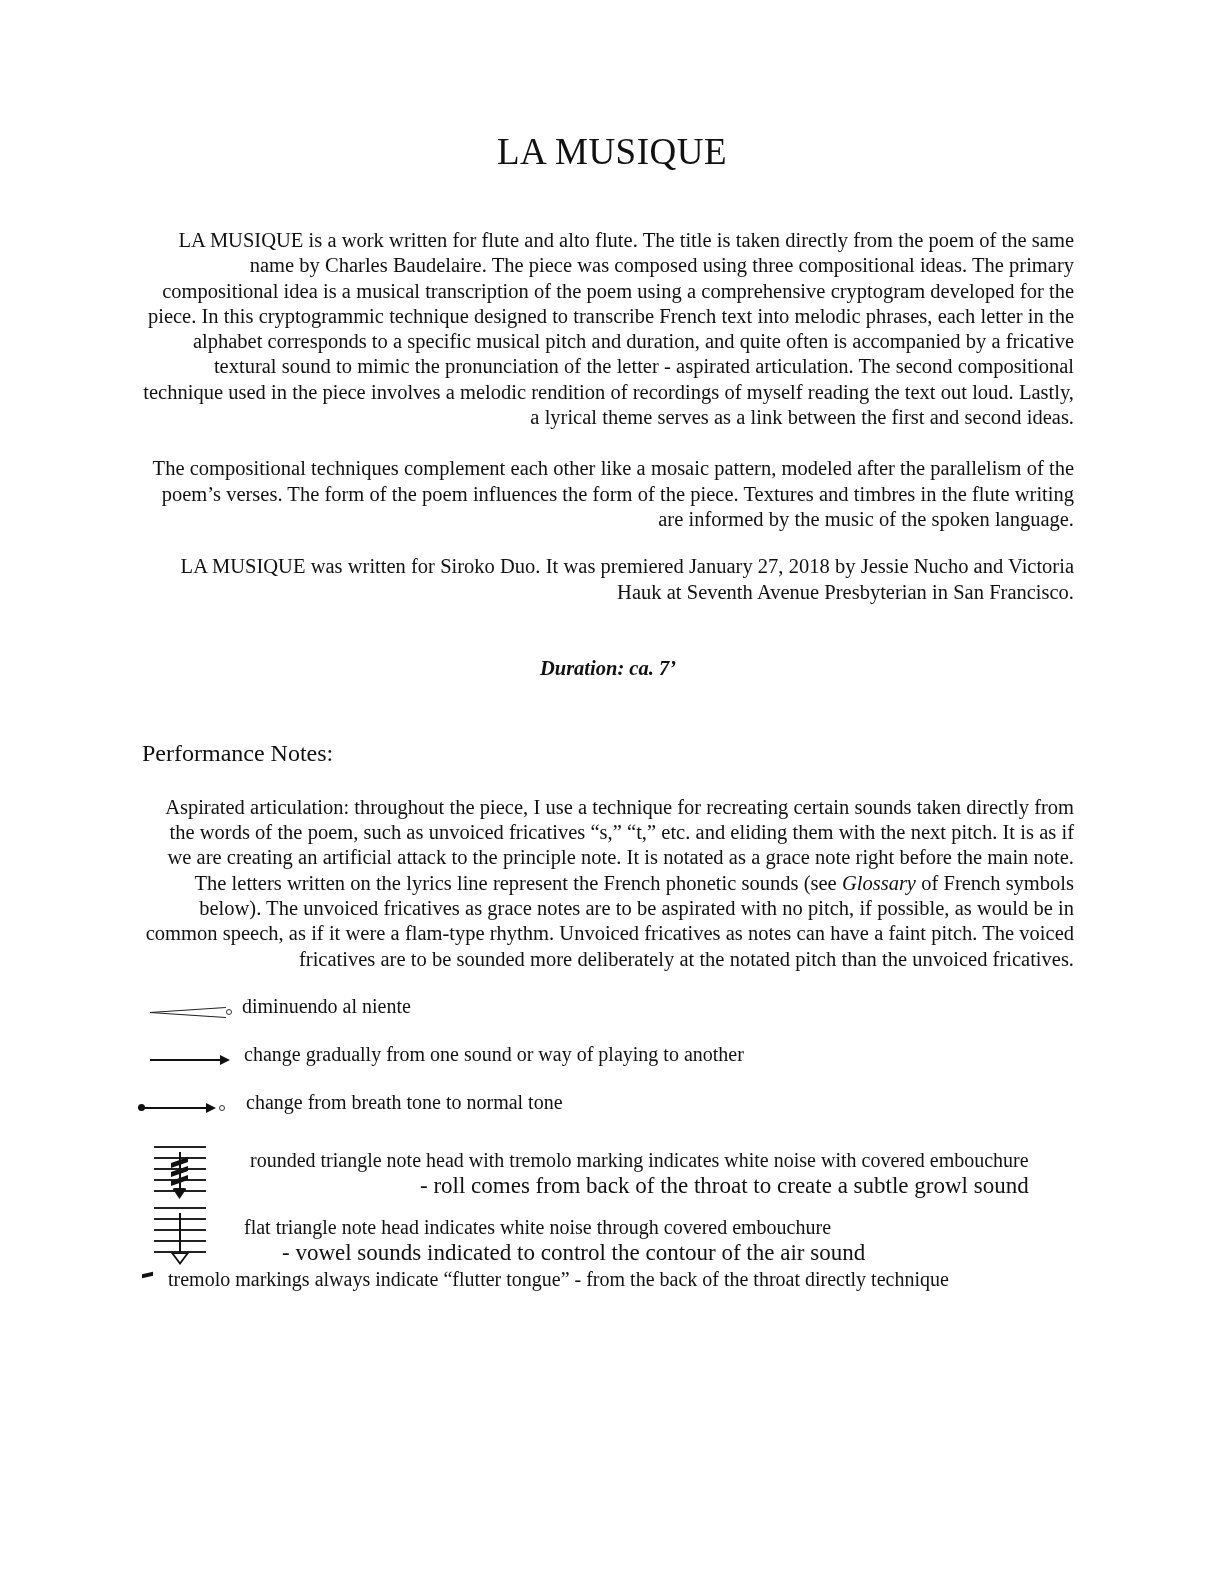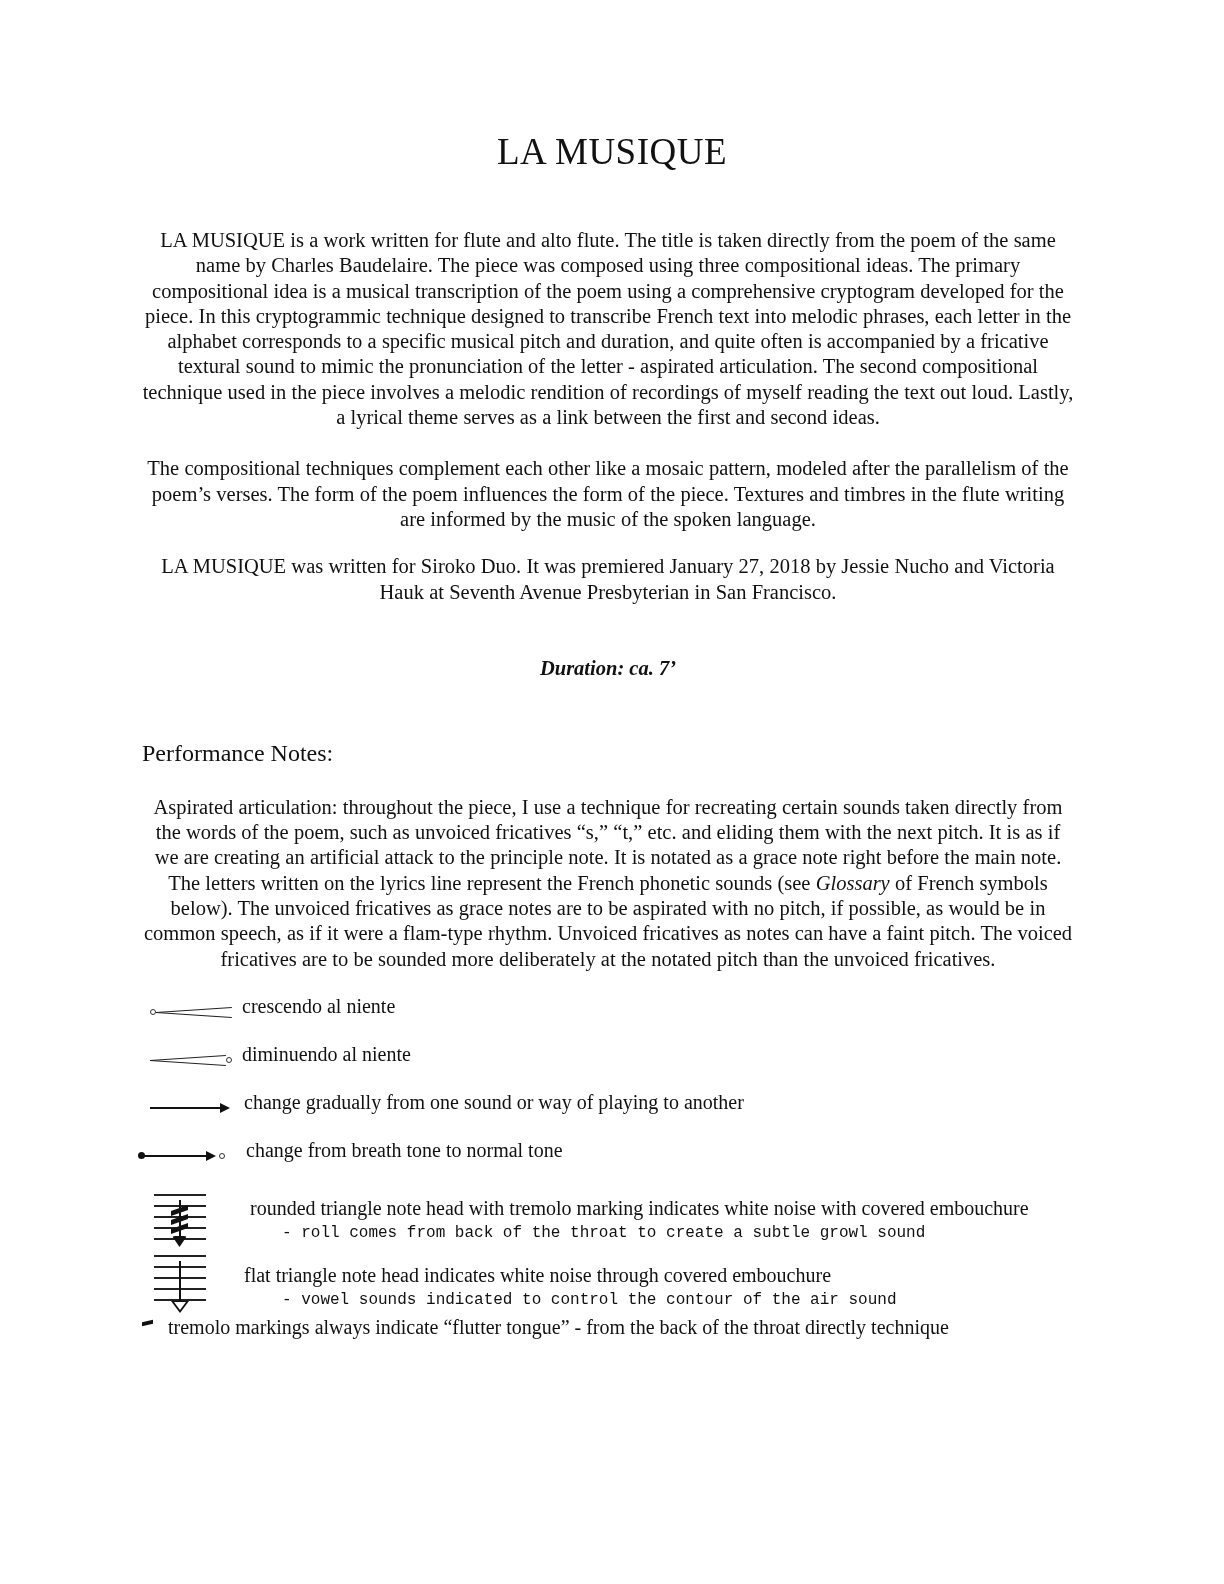--- a/index.html
+++ b/index.html
@@ -34,21 +34,21 @@
   .content {
     position: absolute;
     left: 142px;
     top: 0;
     width: 932px;
   }
   p.para {
     font-size: 20.5px;
     line-height: 25.3px;
     margin: 0 0 22px 0;
-    text-align: center;
+    text-align: right;
     word-spacing: 0.1px;
   }
   .para-1 { margin-top: 0; }
   .duration {
     text-align: center;
     font-style: italic;
     font-weight: bold;
     font-size: 20.5px;
     margin: 0;
   }
@@ -70,24 +70,23 @@
     width: 100px;
     flex: 0 0 100px;
     position: relative;
     height: 100%;
   }
   .legend-text {
     font-size: 20px;
     line-height: 25px;
   }
   .legend-sub {
-    font-size: 16px;
+    font-size: 23px;
     line-height: 25px;
     padding-left: 40px;
-    font-family: Liberation Mono, monospace;
   }
   
   .hairpin-wrap { position: relative; width: 90px; height: 20px; }
   .circ-open {
     position: absolute;
     width: 6px; height: 6px;
     border: 1px solid #333;
     border-radius: 50%;
     background: #fff;
     box-sizing: border-box;
@@ -194,30 +193,20 @@
     <p class="duration" style="margin-top:52px;">Duration: ca. 7’</p>
 
     <h2 class="section-head" style="margin-top:60px;">Performance Notes:</h2>
 
     <p class="para" style="margin-top:28px;">
       <span>Aspirated articulation: throughout the piece, I use a technique for recreating certain sounds taken directly from the words of the poem, such as unvoiced fricatives “s,” “t,” etc. and eliding them with the next pitch. It is as if we are creating an artificial attack to the principle note. It is notated as a grace note right before the main note. The letters written on the lyrics line represent the French phonetic sounds (see </span><i>Glossary</i><span> of French symbols below). The unvoiced fricatives as grace notes are to be aspirated with no pitch, if possible, as would be in common speech, as if it were a flam-type rhythm. Unvoiced fricatives as notes can have a faint pitch. The voiced fricatives are to be sounded more deliberately at the notated pitch than the unvoiced fricatives.</span>
     </p>
 
     <div class="legend" style="margin-top:18px;">
 
-      <div class="legend-row" style="height:48px;">
-        <div class="sym-cell">
-          <div class="hairpin-wrap" style="top:8px;left:8px;">
-            <span class="circ-open" style="left:0px; top:7px;"></span>
-            <span class="hline" style="left:6px; top:10px; width:76px; transform: rotate(-3.8deg);"></span>
-            <span class="hline" style="left:6px; top:10px; width:76px; transform: rotate(3.8deg);"></span>
-          </div>
-        </div>
-        <div class="legend-text">crescendo al niente</div>
-      </div>
 
       <div class="legend-row" style="height:48px;">
         <div class="sym-cell">
           <div class="hairpin-wrap" style="top:8px;left:8px;">
             <span class="hline" style="left:0px; top:10px; width:76px; transform: rotate(3.8deg);"></span>
             <span class="hline" style="left:0px; top:10px; width:76px; transform: rotate(-3.8deg);"></span>
             <span class="circ-open" style="left:76px; top:7px;"></span>
           </div>
         </div>
         <div class="legend-text">diminuendo al niente</div>
@@ -238,21 +227,21 @@
           <div class="arrow-wrap" style="top:10px;left:-4px;">
             <span class="circ-filled" style="left:0px; top:4px;"></span>
             <span class="arrow-shaft" style="left:6px; width:66px;"></span>
             <span class="arrow-head" style="left:68px;"></span>
             <span class="circ-open" style="left:81px; top:5px;"></span>
           </div>
         </div>
         <div class="legend-text" style="padding-left:4px;">change from breath tone to normal tone</div>
       </div>
 
-      <div class="legend-row" style="height:63px;">
+      <div class="legend-row" style="height:63px;text-align:right;">
         <div class="sym-cell">
           <div class="staff-wrap" style="top:0px;left:12px;">
             <span class="staff-line" style="top:8px;"></span>
             <span class="staff-line" style="top:19px;"></span>
             <span class="staff-line" style="top:30px;"></span>
             <span class="staff-line" style="top:41px;"></span>
             <span class="staff-line" style="top:52px;"></span>
             <span class="stem" style="left:25px; top:14px; height:44px;"></span>
             <span class="trem-beam" style="left:17px; top:22px;"></span>
             <span class="trem-beam" style="left:17px; top:31px;"></span>

